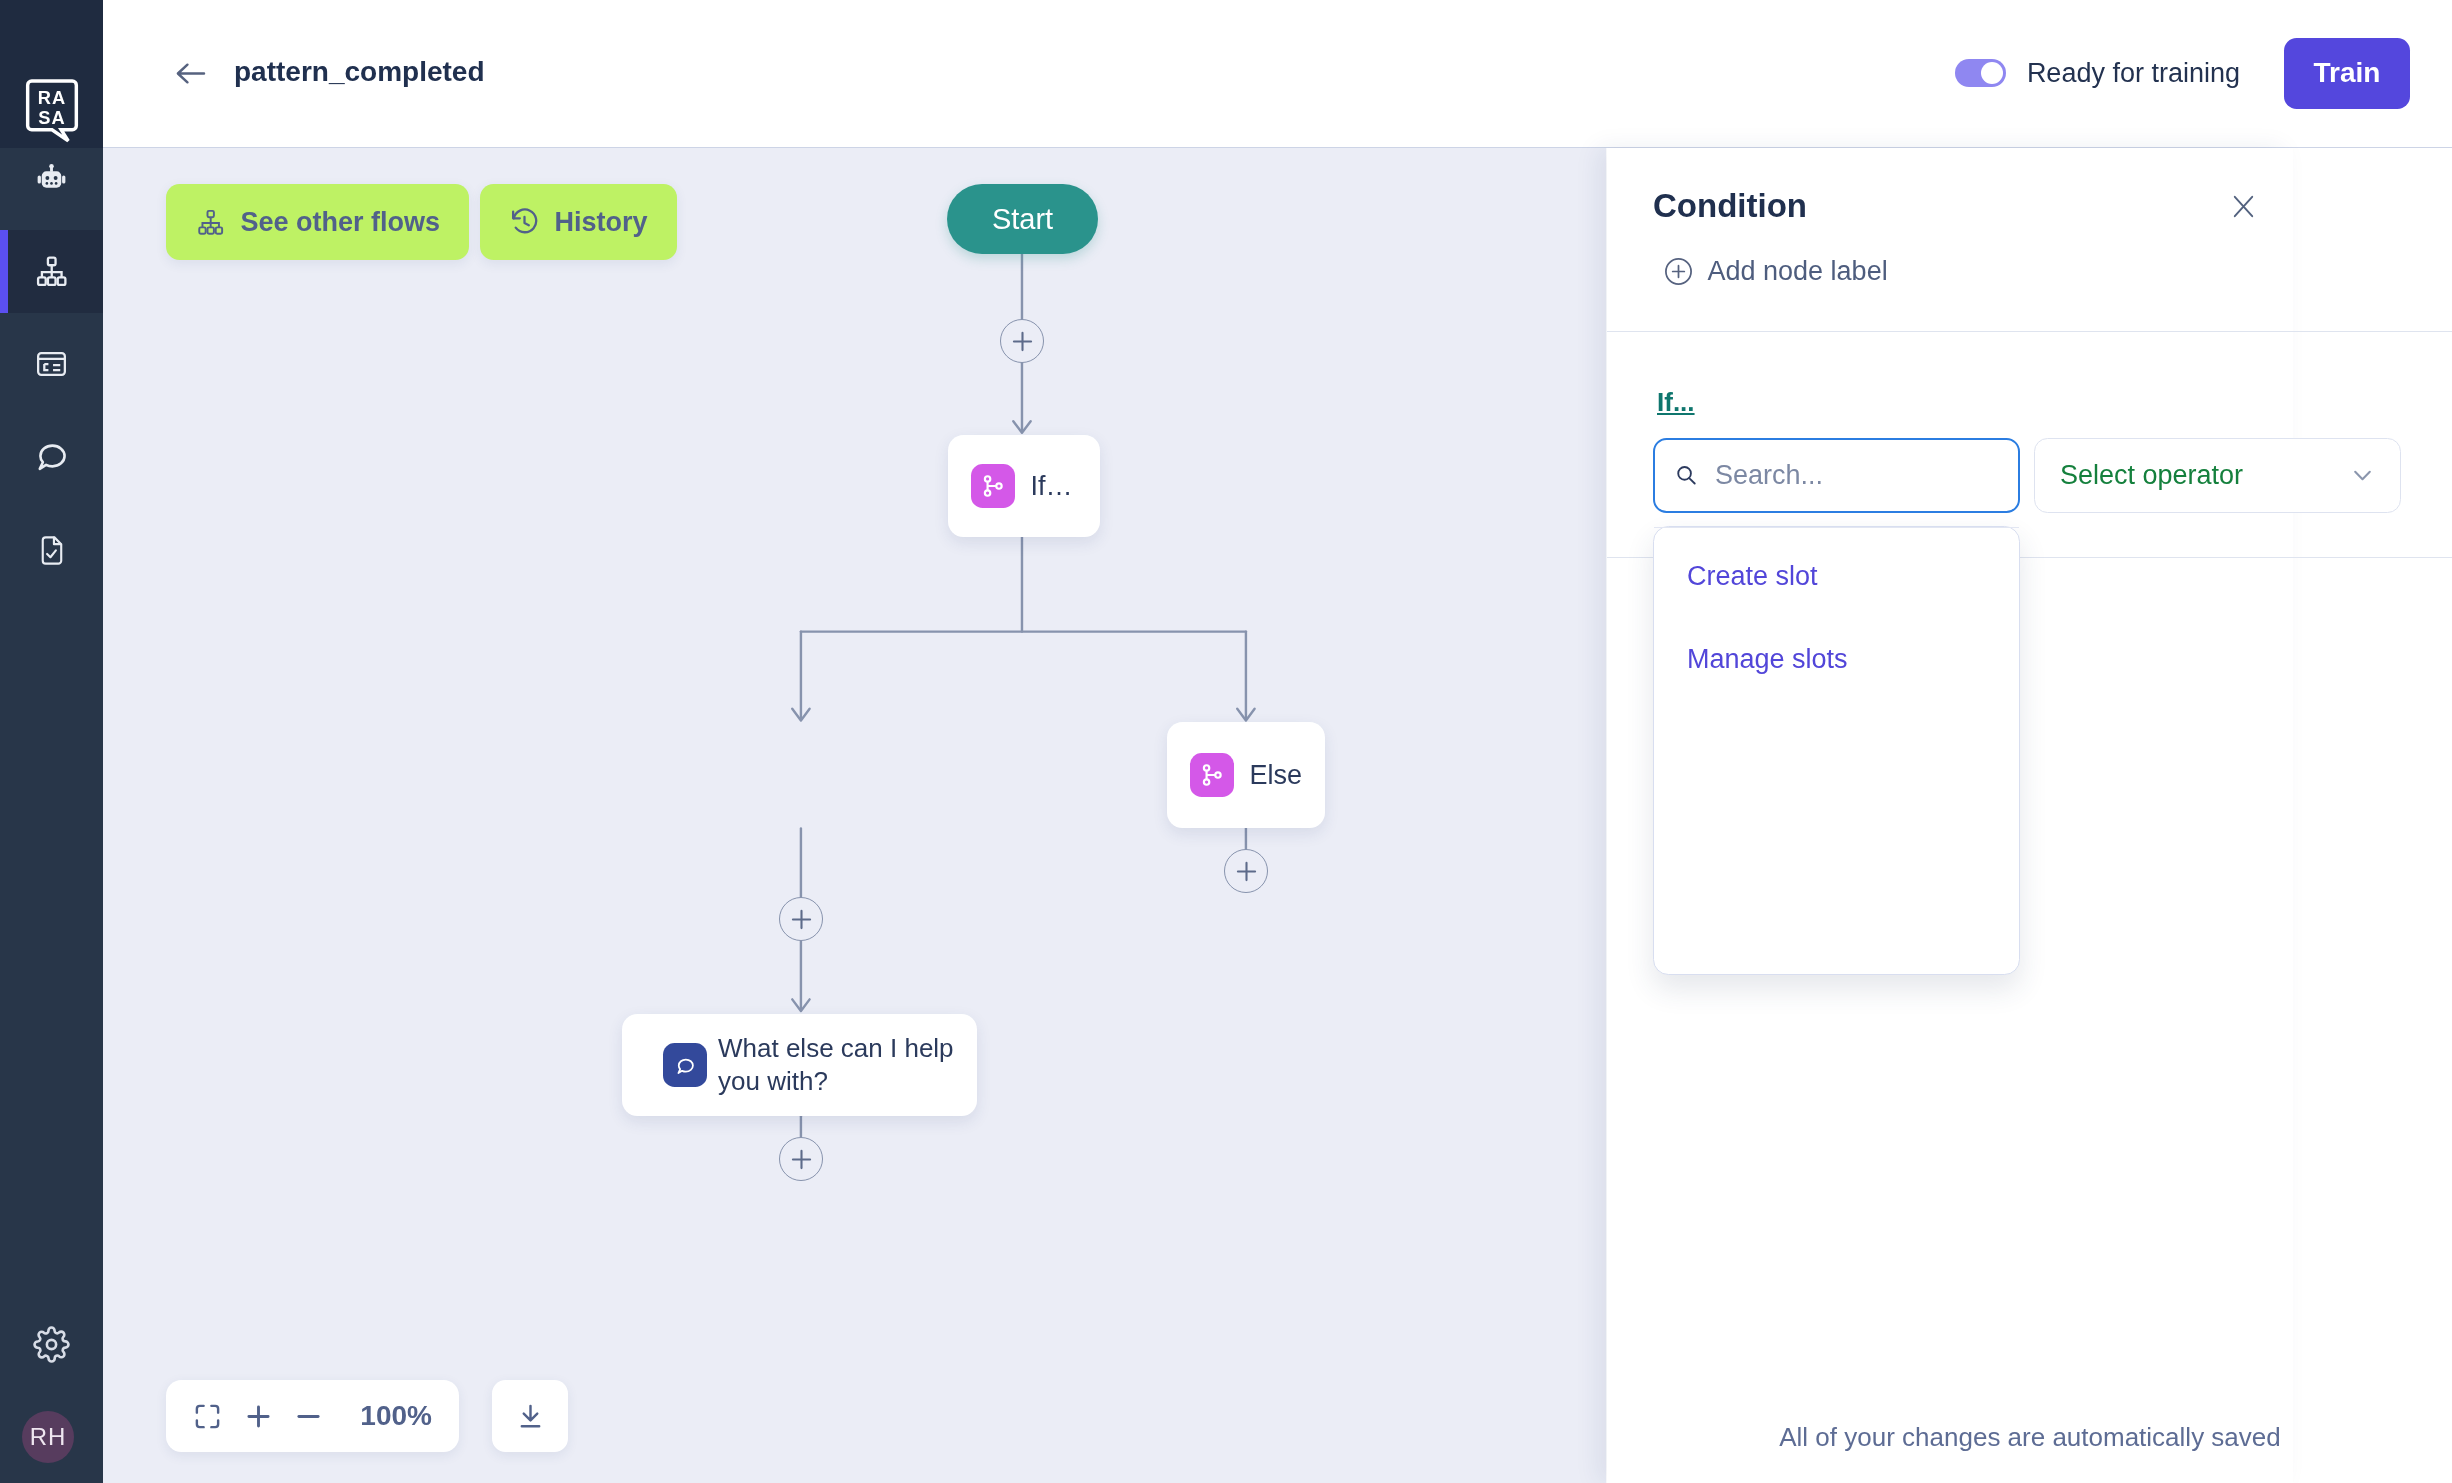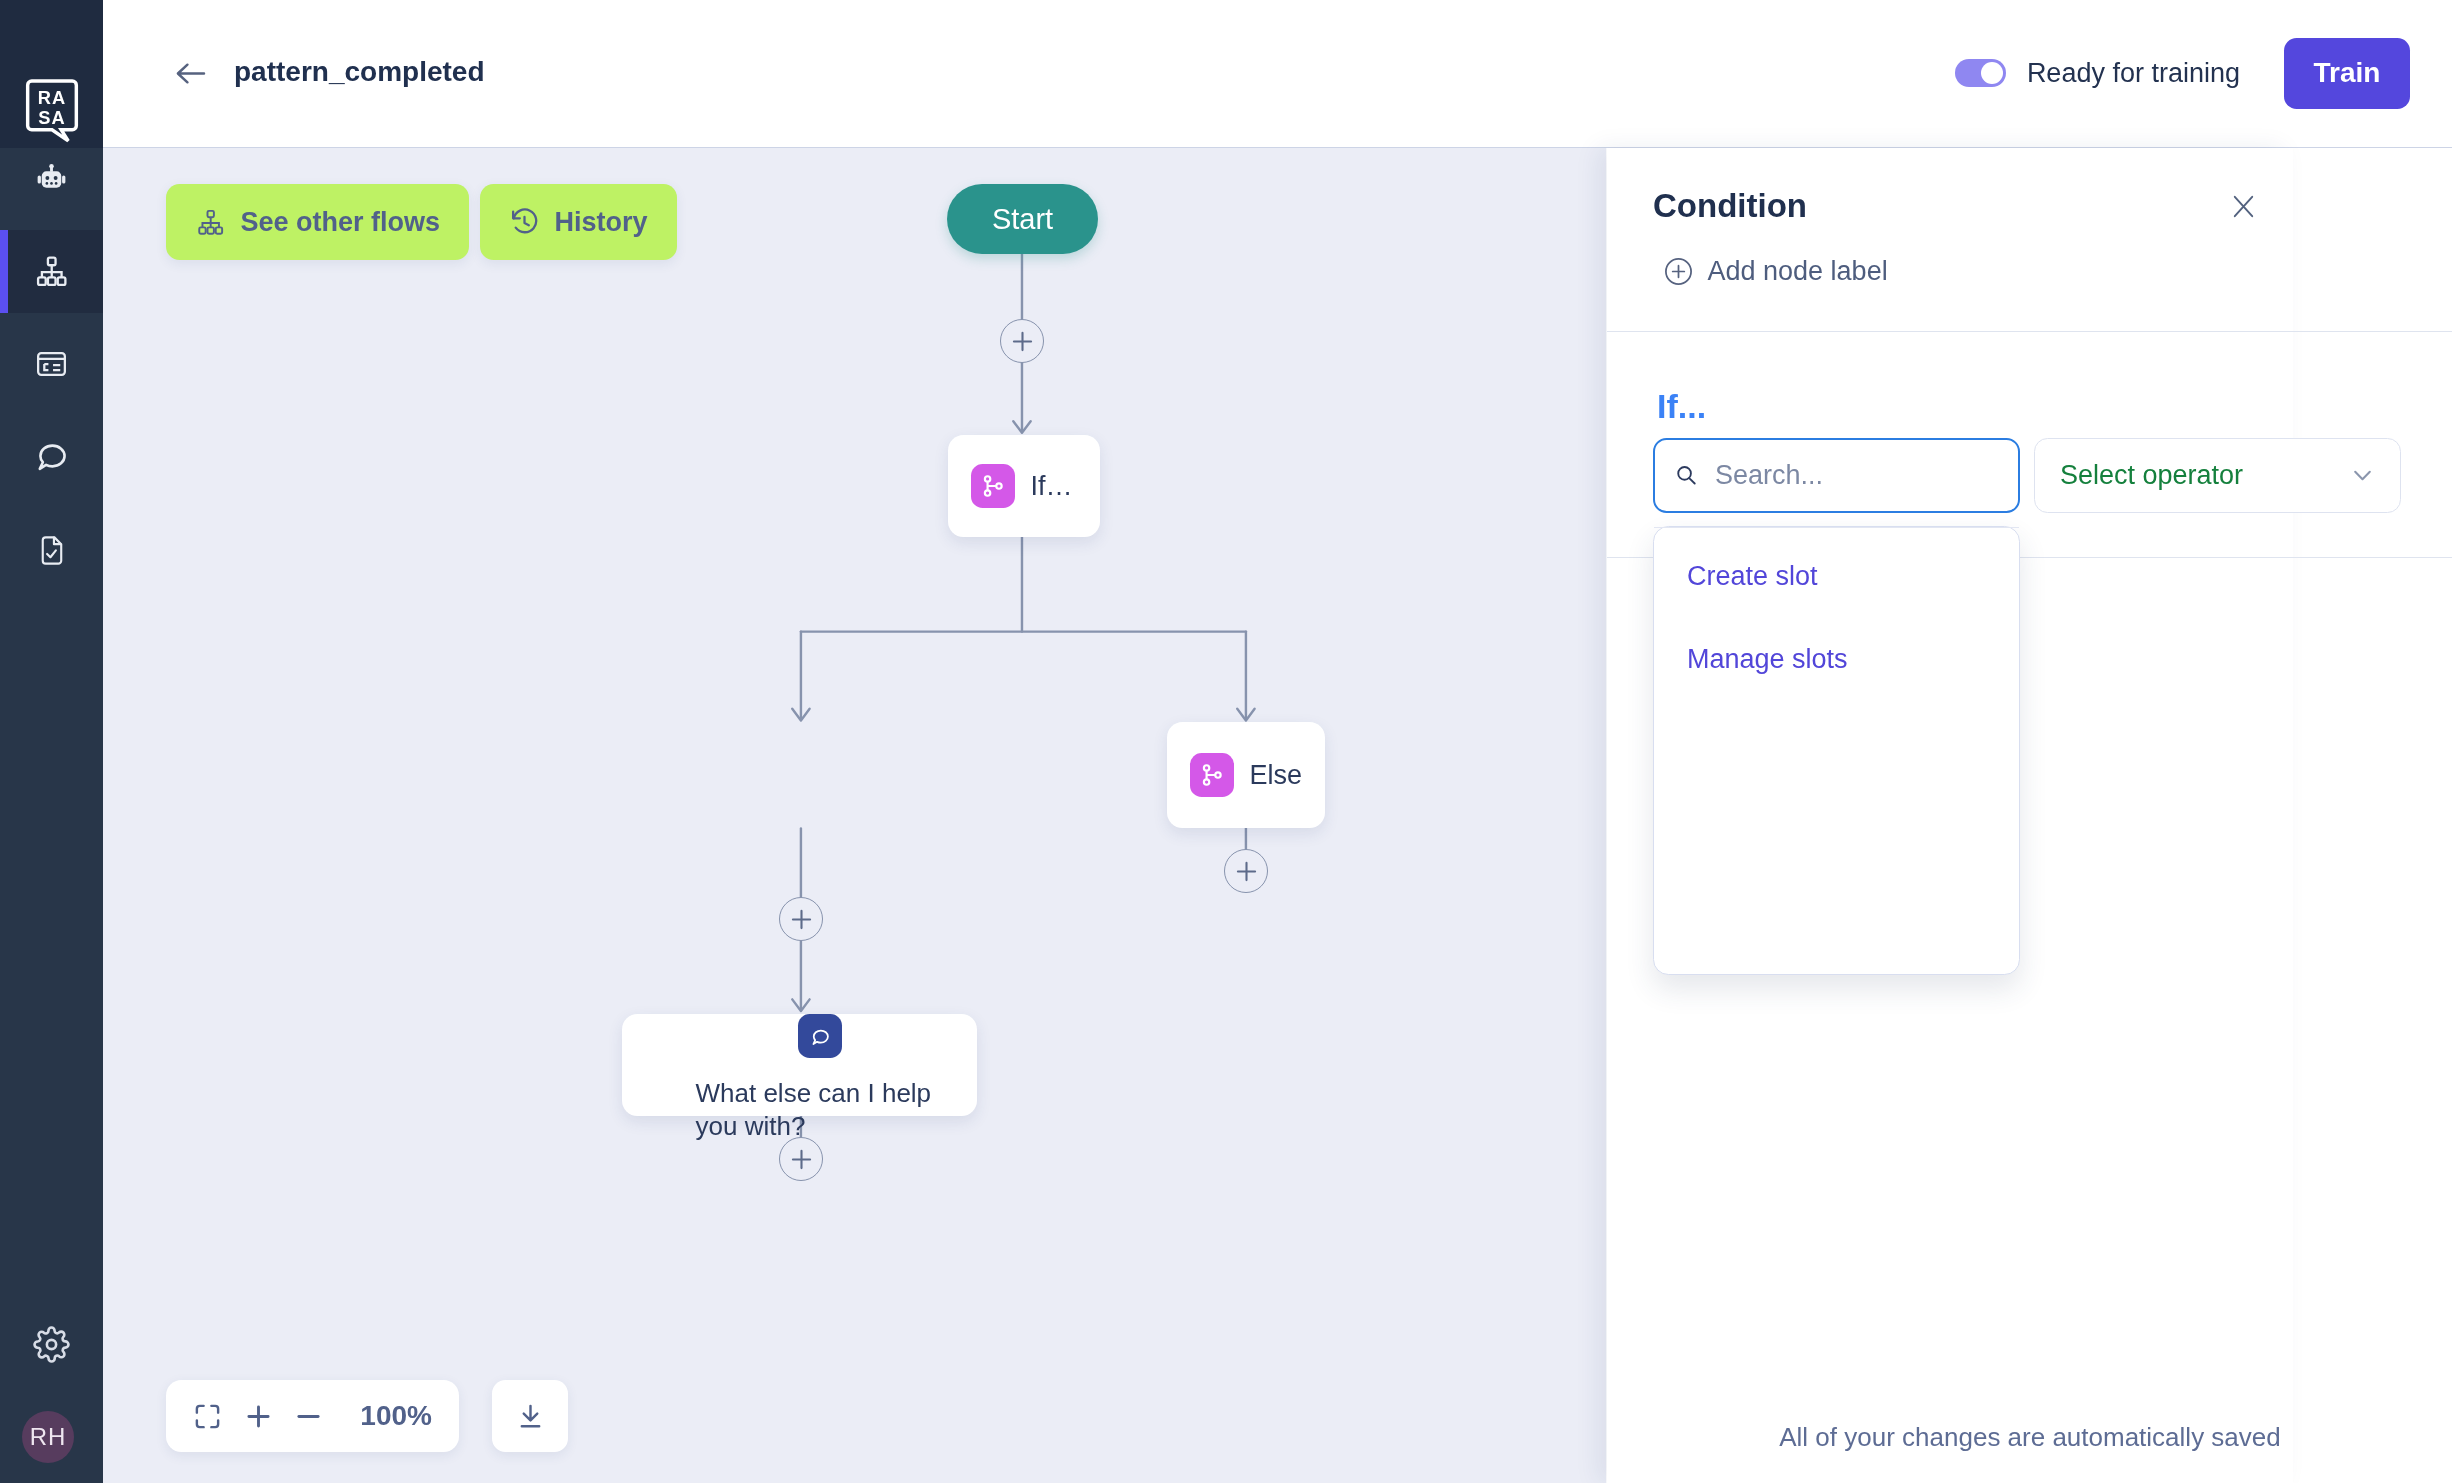--- a/index.html
+++ b/index.html
@@ -66,21 +66,21 @@
   
   .panel { position:absolute; left:1607px; top:148px; width:686px; height:1335px; background:#fff;
            box-shadow:-9.7px 0 23px rgba(30,50,100,.08); }
   .panel-title { position:absolute; left:46px; top:39px; font-size:33px; font-weight:700; color:#20304f; }
   .panel-close { position:absolute; right:33px; top:42px; width:33px; height:33px; background:none; border:none;
                  cursor:pointer; display:flex; align-items:center; justify-content:center; }
   .add-label { position:absolute; left:56px; top:106px; height:35px; display:flex; align-items:center; gap:13.5px;
                background:none; border:none; cursor:pointer; color:#4e5d7e; font-size:27px;
                font-family:"Liberation Sans",sans-serif; }
   .divider { position:absolute; left:0; width:846px; height:0; border-top:1.9px solid #dfe4ef; }
-  .if-label { position:absolute; left:50px; top:239px; font-size:34px; font-weight:700; color:#3b82f6; }
+  .if-label { position:absolute; left:50px; top:239px; font-size:26px; font-weight:700; color:#0f766e;text-decoration:underline; }
   .search-box { position:absolute; left:46px; top:290px; width:367px; height:75px; border:2.9px solid #2b7de1;
                 border-radius:13.5px; background:#fff; display:flex; align-items:center; padding:0 19.3px; gap:15.4px; }
   .search-box input { border:none; outline:none; width:100%; font-size:27px; color:#701a75;
                       font-family:"Liberation Sans",sans-serif; background:transparent; }
   .search-box input::placeholder { color:#7c88a3; }
   .op-select { position:absolute; left:427px; top:290px; width:367px; height:75px; border:1.9px solid #dee3f0;
                border-radius:13.5px; background:#fff; display:flex; align-items:center; justify-content:space-between;
                padding:0 25px; cursor:pointer; }
   .op-select .op-text { font-size:27px; color:#15803d; }
   .dropdown { position:absolute; left:46px; top:378px; width:367px; height:449px; background:#fff;
@@ -265,21 +265,21 @@
             <path d="M7,8 V16 M7,12 H15" fill="none"></path>
             <circle cx="7" cy="5.5" r="2.5"></circle>
               <circle cx="7" cy="18.5" r="2.5"></circle>
               <circle cx="17.5" cy="12" r="2.5"></circle>
           </g>
         </svg>
       </span>
       <span>Else</span>
     </div>
 
-    <div class="node" style="left:519px; top:866px; width:355px; height:102px; padding-left:41px; gap:19px;flex-direction:column;">
+    <div class="node" style="left:519px; top:866px; width:355px; height:102px; padding-left:41px; gap:11px;">
       <span class="node-icon" style="background:#33499b;">
         <svg width="25" height="25" viewBox="0 0 30 30">
           <path d="M6.5,24 L8.6,19.3 C7.5,18.1 6.9,16.6 6.9,15 C6.9,10.9 10.8,7.8 15.4,7.8 C20,7.8 23.9,11 23.9,15.1 C23.9,19.2 20,22.4 15.4,22.4 C13.8,22.4 12.2,22 10.9,21.4 Z" fill="none" stroke="#fff" stroke-width="2.1" stroke-linejoin="round"></path>
         </svg>
       </span>
       <span style="width:249px; font-size:26px; line-height:33px;">What else can I help you with?</span>
     </div>
 
     <button class="plus-btn" style="left:897px; top:171px;">
       <svg width="21" height="21" viewBox="0 0 22 22">

